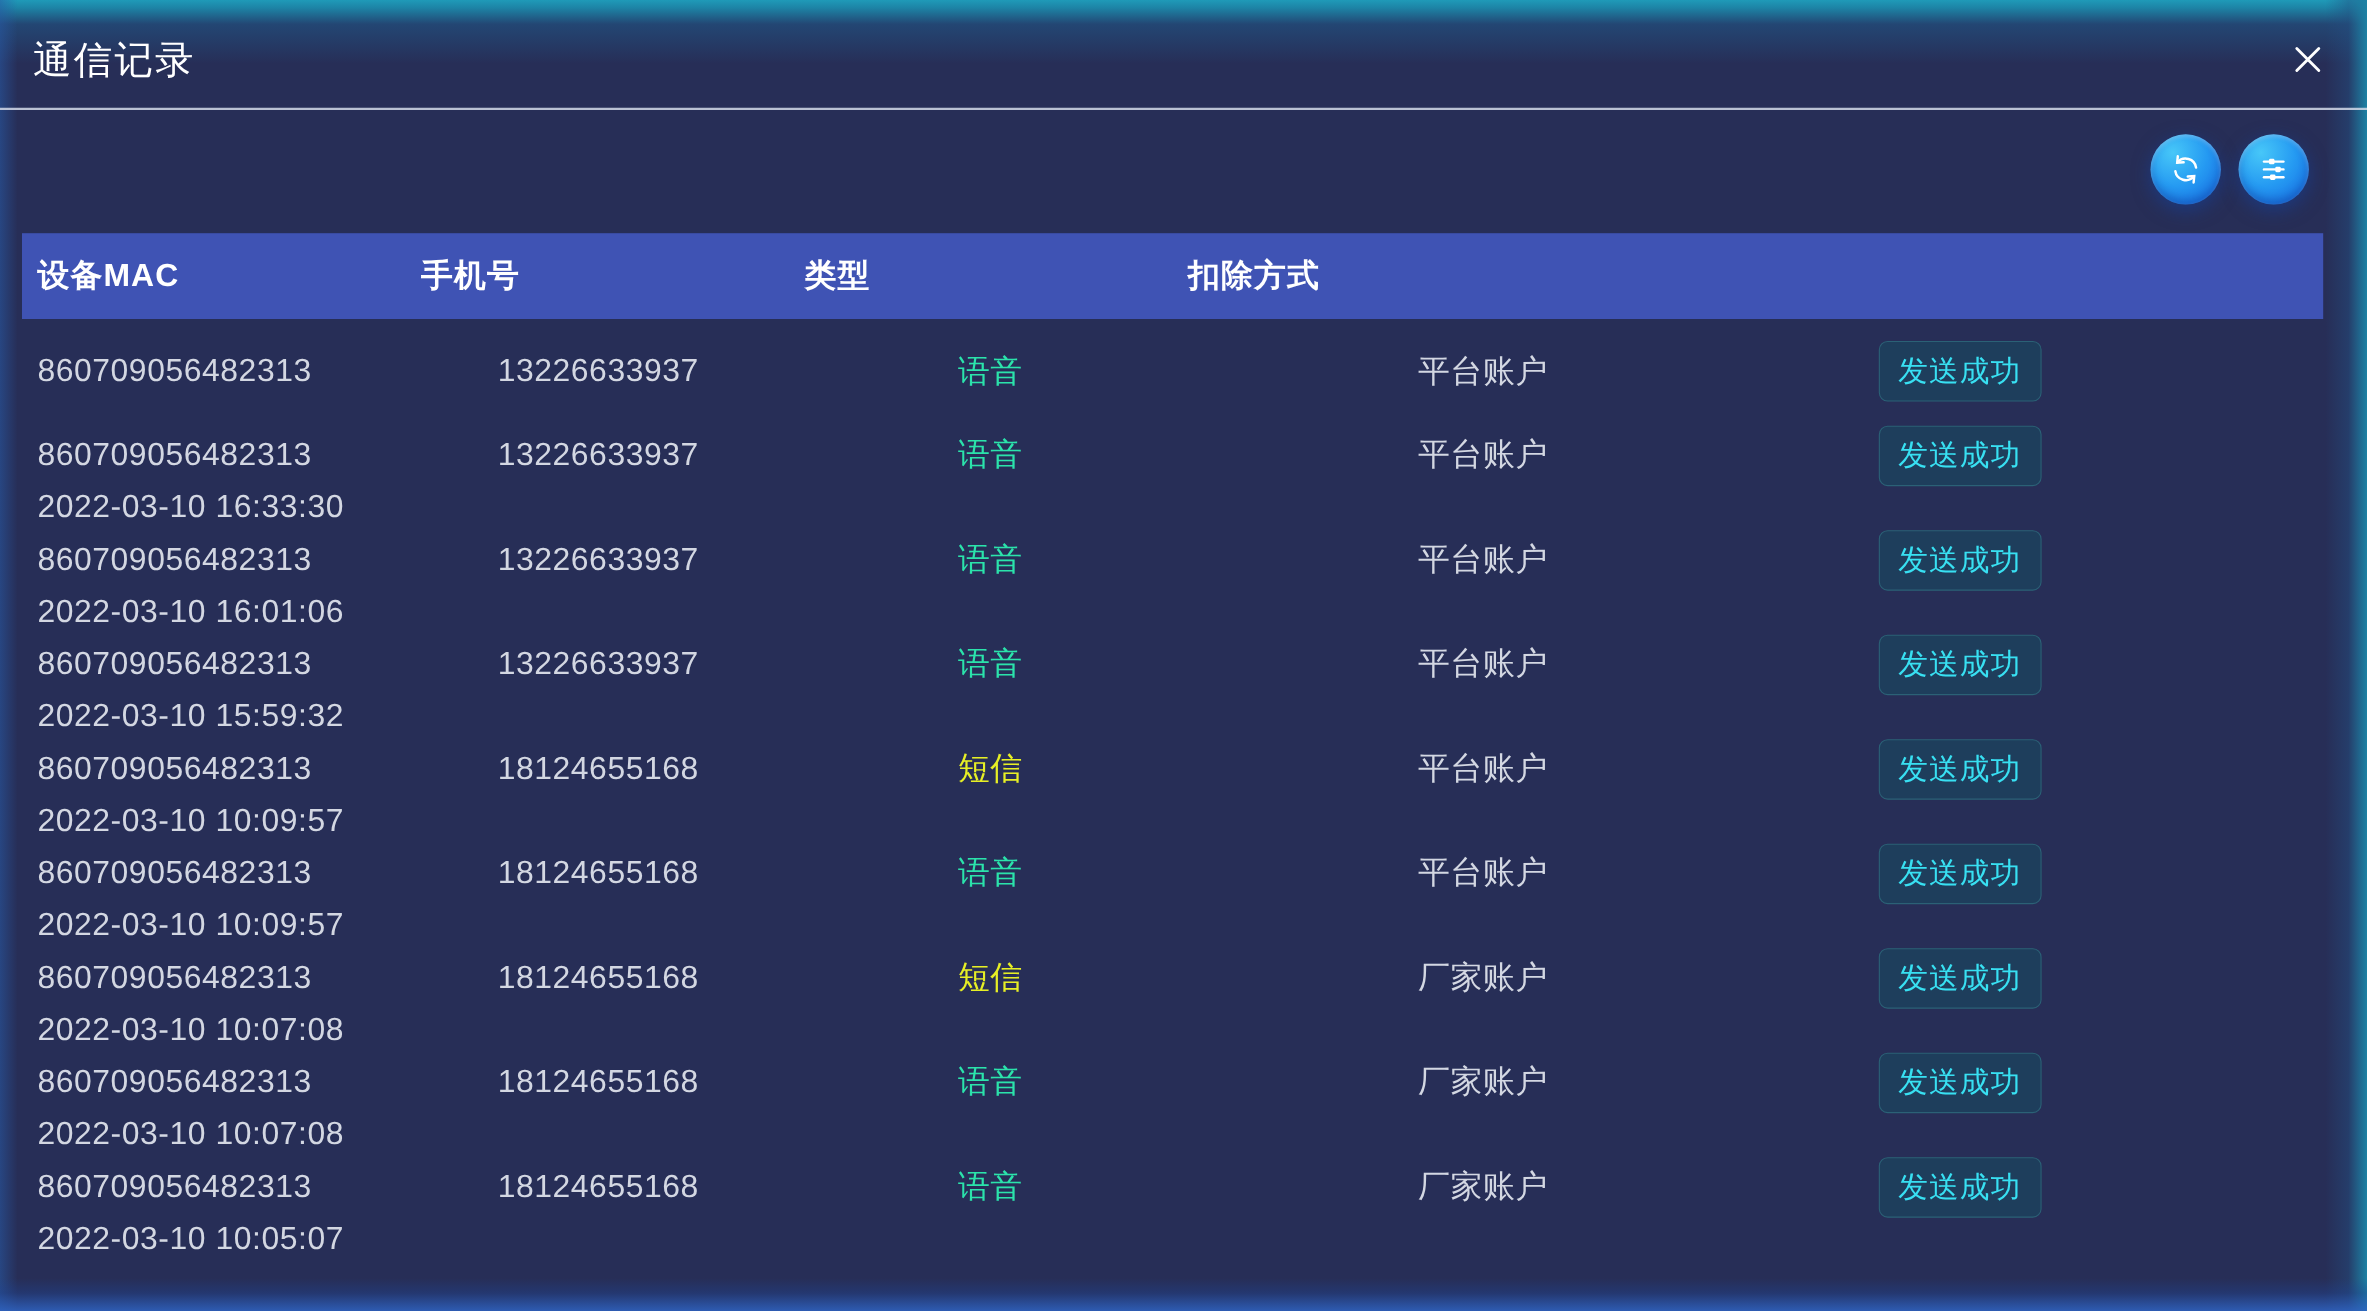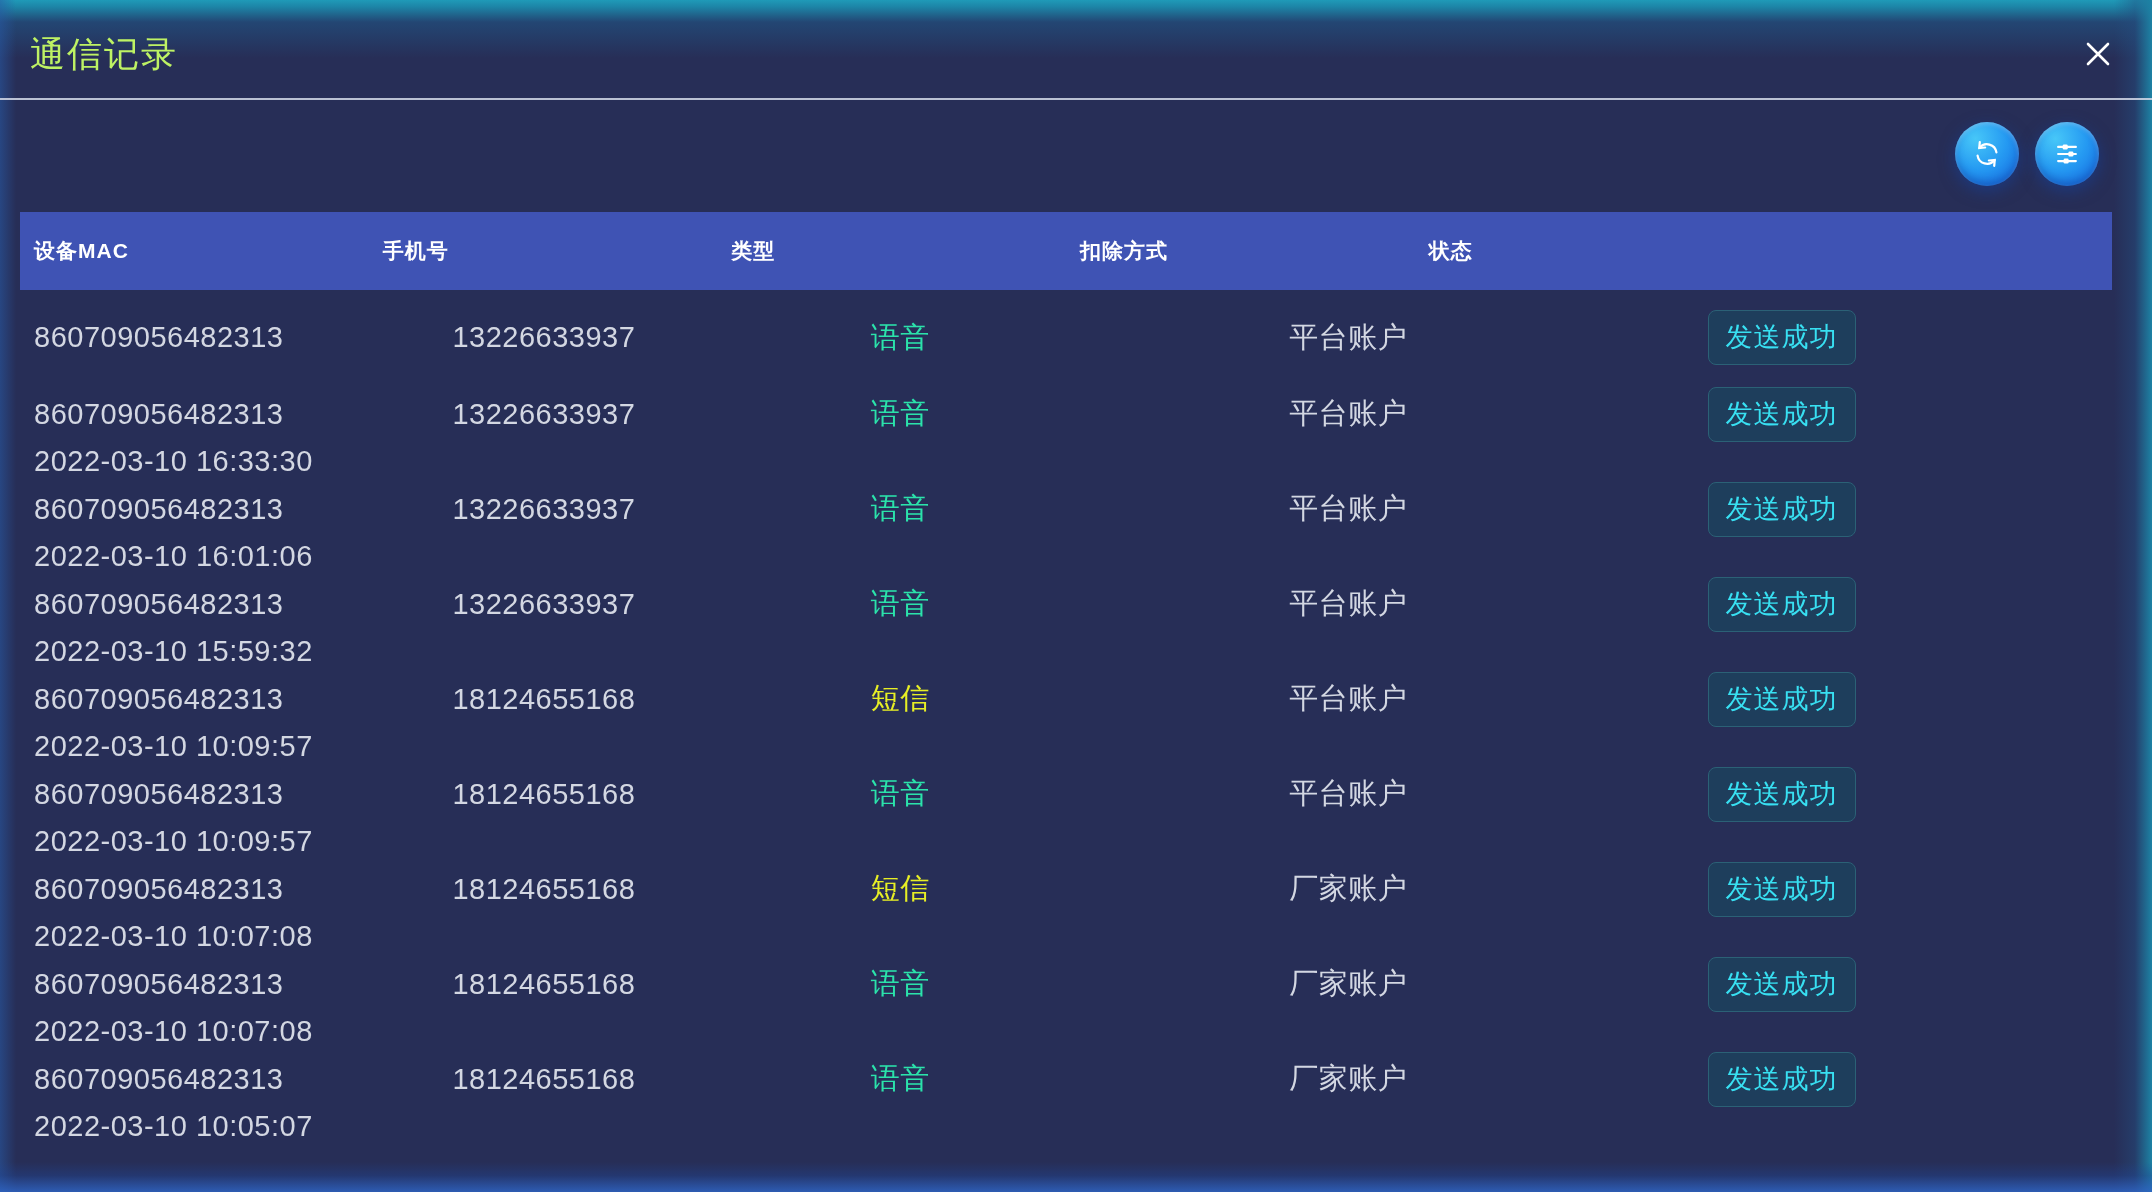--- a/index.html
+++ b/index.html
@@ -14,35 +14,35 @@
     background:linear-gradient(270deg,#1d82a4 0%,rgba(35,80,130,.45) 45%,rgba(39,46,87,0) 100%);}
   .glow-left{top:0;left:0;bottom:0;width:16px;
     background:linear-gradient(90deg,rgba(40,90,165,.55),rgba(39,46,87,0));}
   .glow-bottom{left:0;right:0;bottom:0;height:30px;
     background:linear-gradient(0deg,rgba(47,100,195,.85) 0%,rgba(32,70,150,.4) 55%,rgba(39,46,87,0) 100%);}
 
   
   .titlebar{position:absolute;top:0;left:0;right:0;height:100px;box-sizing:border-box;
     display:flex;align-items:center;justify-content:space-between;padding:10px 32px 0 30px;
     border-bottom:2px solid rgba(213,219,233,.85);}
-  .title{font-size:35px;color:#bef264;letter-spacing:2px;}
+  .title{font-size:35px;color:#ffffff;letter-spacing:2px;}
   .close-btn{width:44px;height:44px;display:flex;align-items:center;justify-content:center;
     background:none;border:none;cursor:pointer;padding:0;}
 
   
   .toolbar{position:absolute;top:122px;right:53px;display:flex;gap:16px;}
   .circle-btn{width:64px;height:64px;border-radius:50%;border:none;cursor:pointer;
     display:flex;align-items:center;justify-content:center;padding:0;
     background:radial-gradient(circle at 32% 26%,#47c7f8 0%,#259af2 48%,#1565e0 100%);
     box-shadow:0 5px 16px rgba(18,70,170,.5),inset 0 2px 4px rgba(255,255,255,.28),inset 0 -4px 9px rgba(10,40,130,.38);}
 
   
   .table{position:absolute;left:20px;top:212px;width:2092px;}
   .thead{height:78px;background:#3f53b4;display:grid;grid-template-columns:repeat(6,1fr);align-items:center;}
-  .th{padding-left:14px;color:#ffffff;font-weight:bold;font-size:21px;letter-spacing:1px;}
+  .th{padding-left:14px;color:#ffffff;font-weight:bold;font-size:29px;letter-spacing:1px;}
   .tr{height:95px;display:grid;grid-template-columns:repeat(5,1fr);align-items:center;}
   .td{padding-left:14px;font-size:29px;color:#d3d7e2;letter-spacing:.5px;}
   .badge{display:inline-block;font-size:27px;letter-spacing:1px;border-radius:8px;
     padding:13px 17px;line-height:1;}
 </style>
 </head>
 <body>
 
 <div class="modal">
 
@@ -90,21 +90,20 @@
       </span>
     </button>
   </div>
 
   <div class="table">
     <div class="thead">
         <div class="th">设备MAC</div>
         <div class="th">手机号</div>
         <div class="th">类型</div>
         <div class="th">扣除方式</div>
-        <div class="th">状态</div>
       </div>
     <div class="tbody">
         <div class="tr">
           <div class="td">860709056482313</div>
           <div class="td">13226633937</div>
           <div class="td" style="color: rgb(43, 227, 171);">语音</div>
           <div class="td">平台账户</div>
           <div class="td"><span class="badge" style="color: rgb(56, 224, 242); background: rgb(30, 62, 92); border: 1px solid rgb(43, 97, 118);">发送成功</span></div>
         </div>
         <div class="tr">

